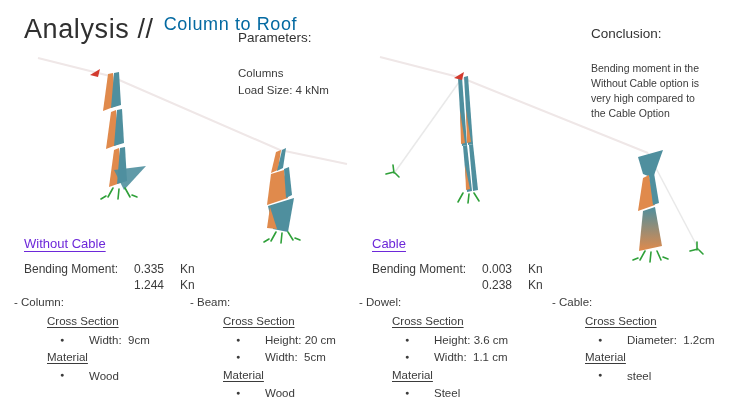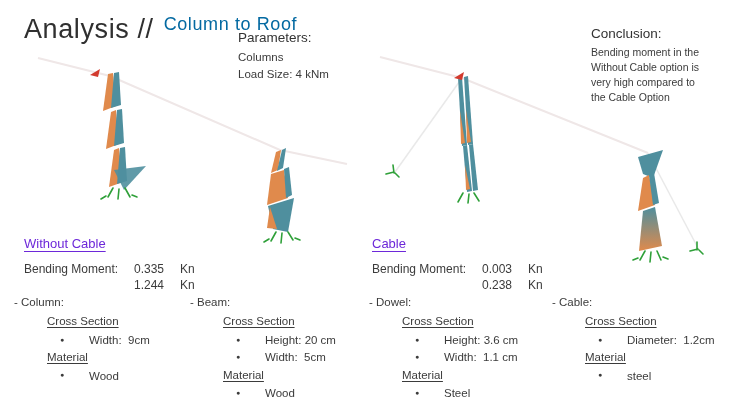--- a/index.html
+++ b/index.html
@@ -5,21 +5,21 @@
   *{margin:0;padding:0;box-sizing:border-box}
   html,body{background:#fff}
   body{font-family:"Liberation Sans",sans-serif;color:var(--text,#3b3b3b)}
   .page{position:relative;width:730px;height:411px;background:var(--background,#fff);overflow:hidden}
   .abs{position:absolute}
 
   .title-row{left:24px;top:14px;display:flex;align-items:flex-start;gap:10px;color:#303030}
   .title{font-size:27px;letter-spacing:.6px}
   .subtitle{font-size:18px;letter-spacing:.6px;color:#0369a1}
 
-  .block-head{font-size:13.5px;margin-bottom:4px;color:#333}
+  .block-head{font-size:13.5px;margin-bottom:20px;color:#333}
   .param{left:238px;top:30px}
   .param .line{font-size:11.5px;line-height:1.5;white-space:pre}
   .concl{left:591px;top:26px;width:134px}
   .concl .line{font-size:10.5px;line-height:1.42}
 
   .opt-label{font-size:13px;text-decoration:underline;text-underline-offset:3px;color:#6d28d9}
   .bm-row{display:flex;font-size:12px}
   .bm-label{width:110px}
   .bm-vals .v{display:flex;line-height:1.3}
   .bm-vals .num{width:36px}
@@ -164,21 +164,21 @@
     <div class="spec-name">- Beam:</div>
     <div class="spec-inner">
       <span class="u">Cross Section</span>
       <div class="b-row"><span class="dot">●</span><span>Height: 20 cm</span></div>
       <div class="b-row"><span class="dot">●</span><span>Width:  5cm</span></div>
       <span class="u">Material</span>
       <div class="b-row"><span class="dot">●</span><span>Wood</span></div>
     </div>
   </div>
 
-  <div class="abs spec" style="left:369px;top:295px">
+  <div class="abs spec" style="left:359px;top:295px">
     <div class="spec-name">- Dowel:</div>
     <div class="spec-inner">
       <span class="u">Cross Section</span>
       <div class="b-row"><span class="dot">●</span><span>Height: 3.6 cm</span></div>
       <div class="b-row"><span class="dot">●</span><span>Width:  1.1 cm</span></div>
       <span class="u">Material</span>
       <div class="b-row"><span class="dot">●</span><span>Steel</span></div>
     </div>
   </div>
 

